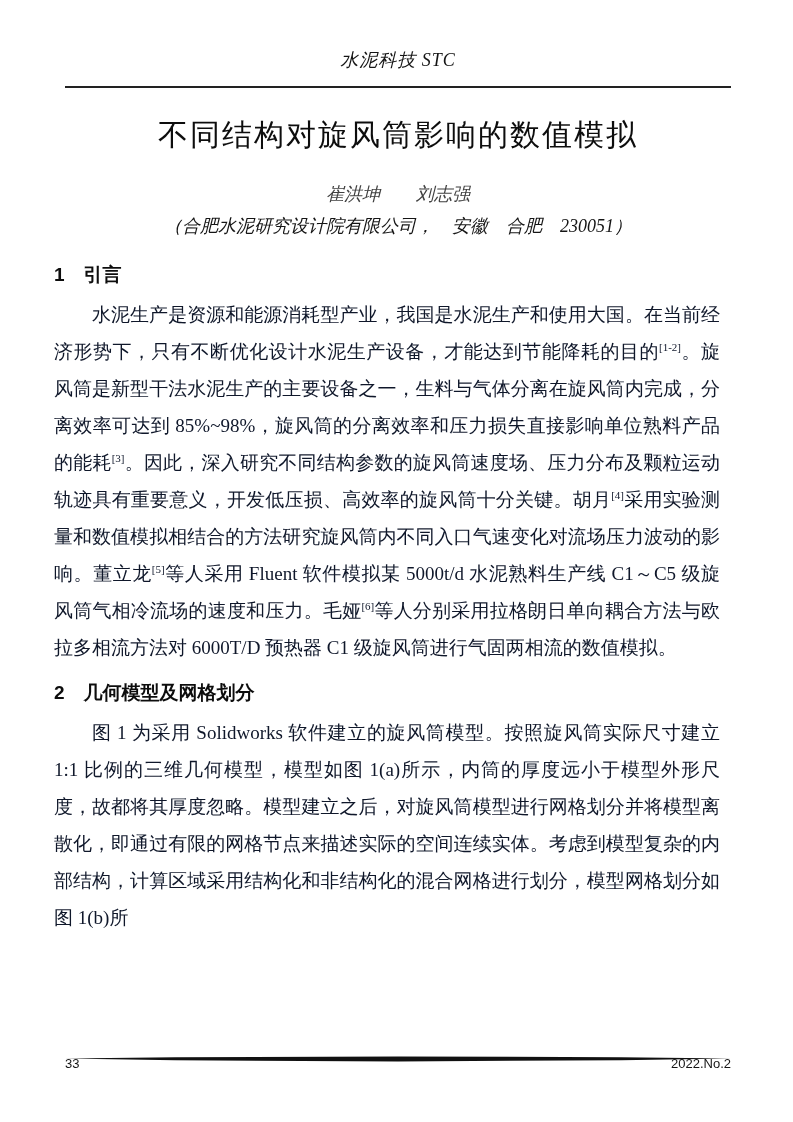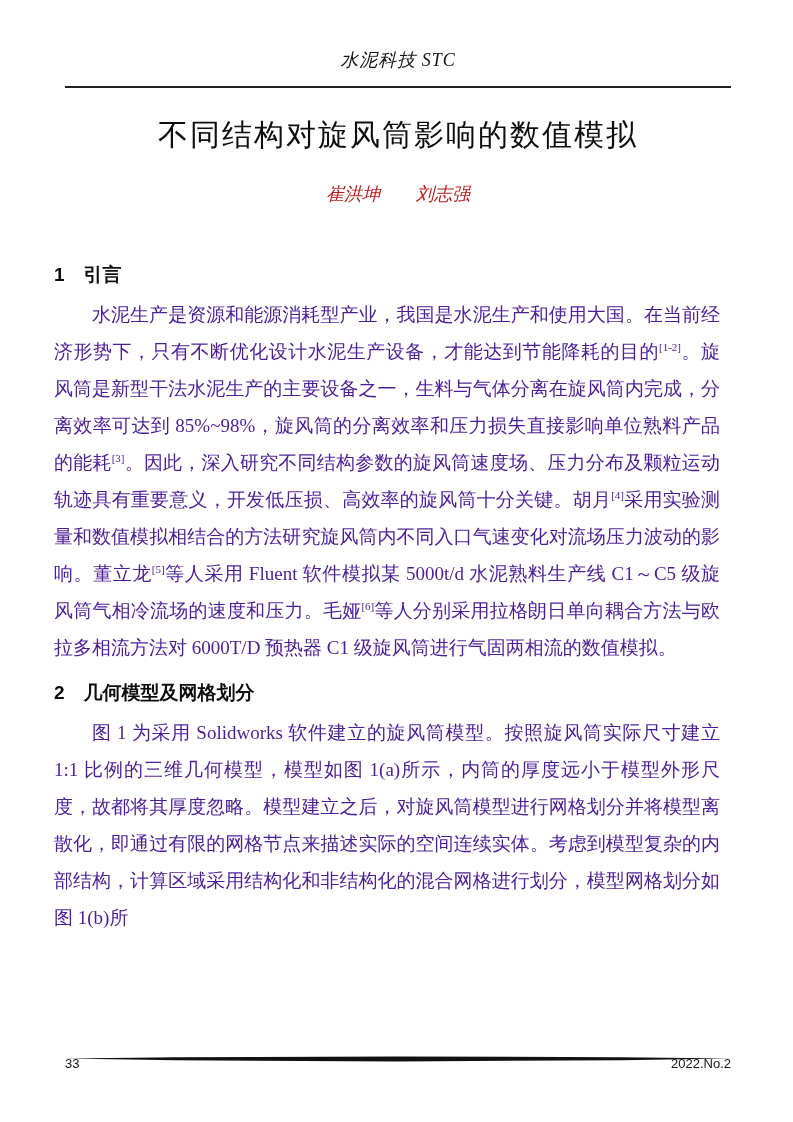--- a/index.html
+++ b/index.html
@@ -47,21 +47,21 @@
     font-size: 30px;
     letter-spacing: 2px;
     color: #0d0d0d;
     line-height: 46px;
   }
   .authors-line {
     margin: 24px 0 0 0;
     font-family: "Liberation Serif", serif;
     font-style: italic;
     font-size: 18px;
-    color: #b91c1c;
+    color: #404040;
   }
   .affiliation-line {
     margin: 8px 0 0 0;
     font-family: "Liberation Serif", serif;
     font-style: italic;
     font-size: 18px;
     color: #151515;
   }
 
   
@@ -79,21 +79,21 @@
     color: #0d0d0d;
     line-height: 30px;
   }
   .body-paragraph {
     margin: 0;
     font-size: 19px;
     line-height: 37px;
     text-align: justify;
     text-align-last: left;
     text-indent: 2em;
-    color: #4c1d95;
+    color: #0f172a;
   }
   .body-paragraph sup.ref {
     font-size: 11px;
     line-height: 0;
     vertical-align: super;
   }
 
   
   .footer-rule {
     position: absolute;
@@ -128,20 +128,21 @@
 
 <div class="page">
 
   <div class="running-header">水泥科技 STC</div>
 
   <div class="header-rule"></div>
 
   <div class="title-block">
     <h1 class="article-title">不同结构对旋风筒影响的数值模拟</h1>
     <div class="authors-line">崔洪坤　　刘志强</div>
+    <div class="affiliation-line">（合肥水泥研究设计院有限公司，　安徽　合肥　230051）</div>
   </div>
 
   <div class="article-body">
       <h2 class="section-heading">1　引言</h2>
       <p class="body-paragraph">水泥生产是资源和能源消耗型产业，我国是水泥生产和使用大国。在当前经济形势下，只有不断优化设计水泥生产设备，才能达到节能降耗的目的<sup class="ref">[1-2]</sup>。旋风筒是新型干法水泥生产的主要设备之一，生料与气体分离在旋风筒内完成，分离效率可达到 85%~98%，旋风筒的分离效率和压力损失直接影响单位熟料产品的能耗<sup class="ref">[3]</sup>。因此，深入研究不同结构参数的旋风筒速度场、压力分布及颗粒运动轨迹具有重要意义，开发低压损、高效率的旋风筒十分关键。胡月<sup class="ref">[4]</sup>采用实验测量和数值模拟相结合的方法研究旋风筒内不同入口气速变化对流场压力波动的影响。董立龙<sup class="ref">[5]</sup>等人采用 Fluent 软件模拟某 5000t/d 水泥熟料生产线 C1～C5 级旋风筒气相冷流场的速度和压力。毛娅<sup class="ref">[6]</sup>等人分别采用拉格朗日单向耦合方法与欧拉多相流方法对 6000T/D 预热器 C1 级旋风筒进行气固两相流的数值模拟。</p>
       <h2 class="section-heading">2　几何模型及网格划分</h2>
       <p class="body-paragraph">图 1 为采用 Solidworks 软件建立的旋风筒模型。按照旋风筒实际尺寸建立 1:1 比例的三维几何模型，模型如图 1(a)所示，内筒的厚度远小于模型外形尺度，故都将其厚度忽略。模型建立之后，对旋风筒模型进行网格划分并将模型离散化，即通过有限的网格节点来描述实际的空间连续实体。考虑到模型复杂的内部结构，计算区域采用结构化和非结构化的混合网格进行划分，模型网格划分如图 1(b)所</p>
     </div>
 
   <div class="footer-rule">

